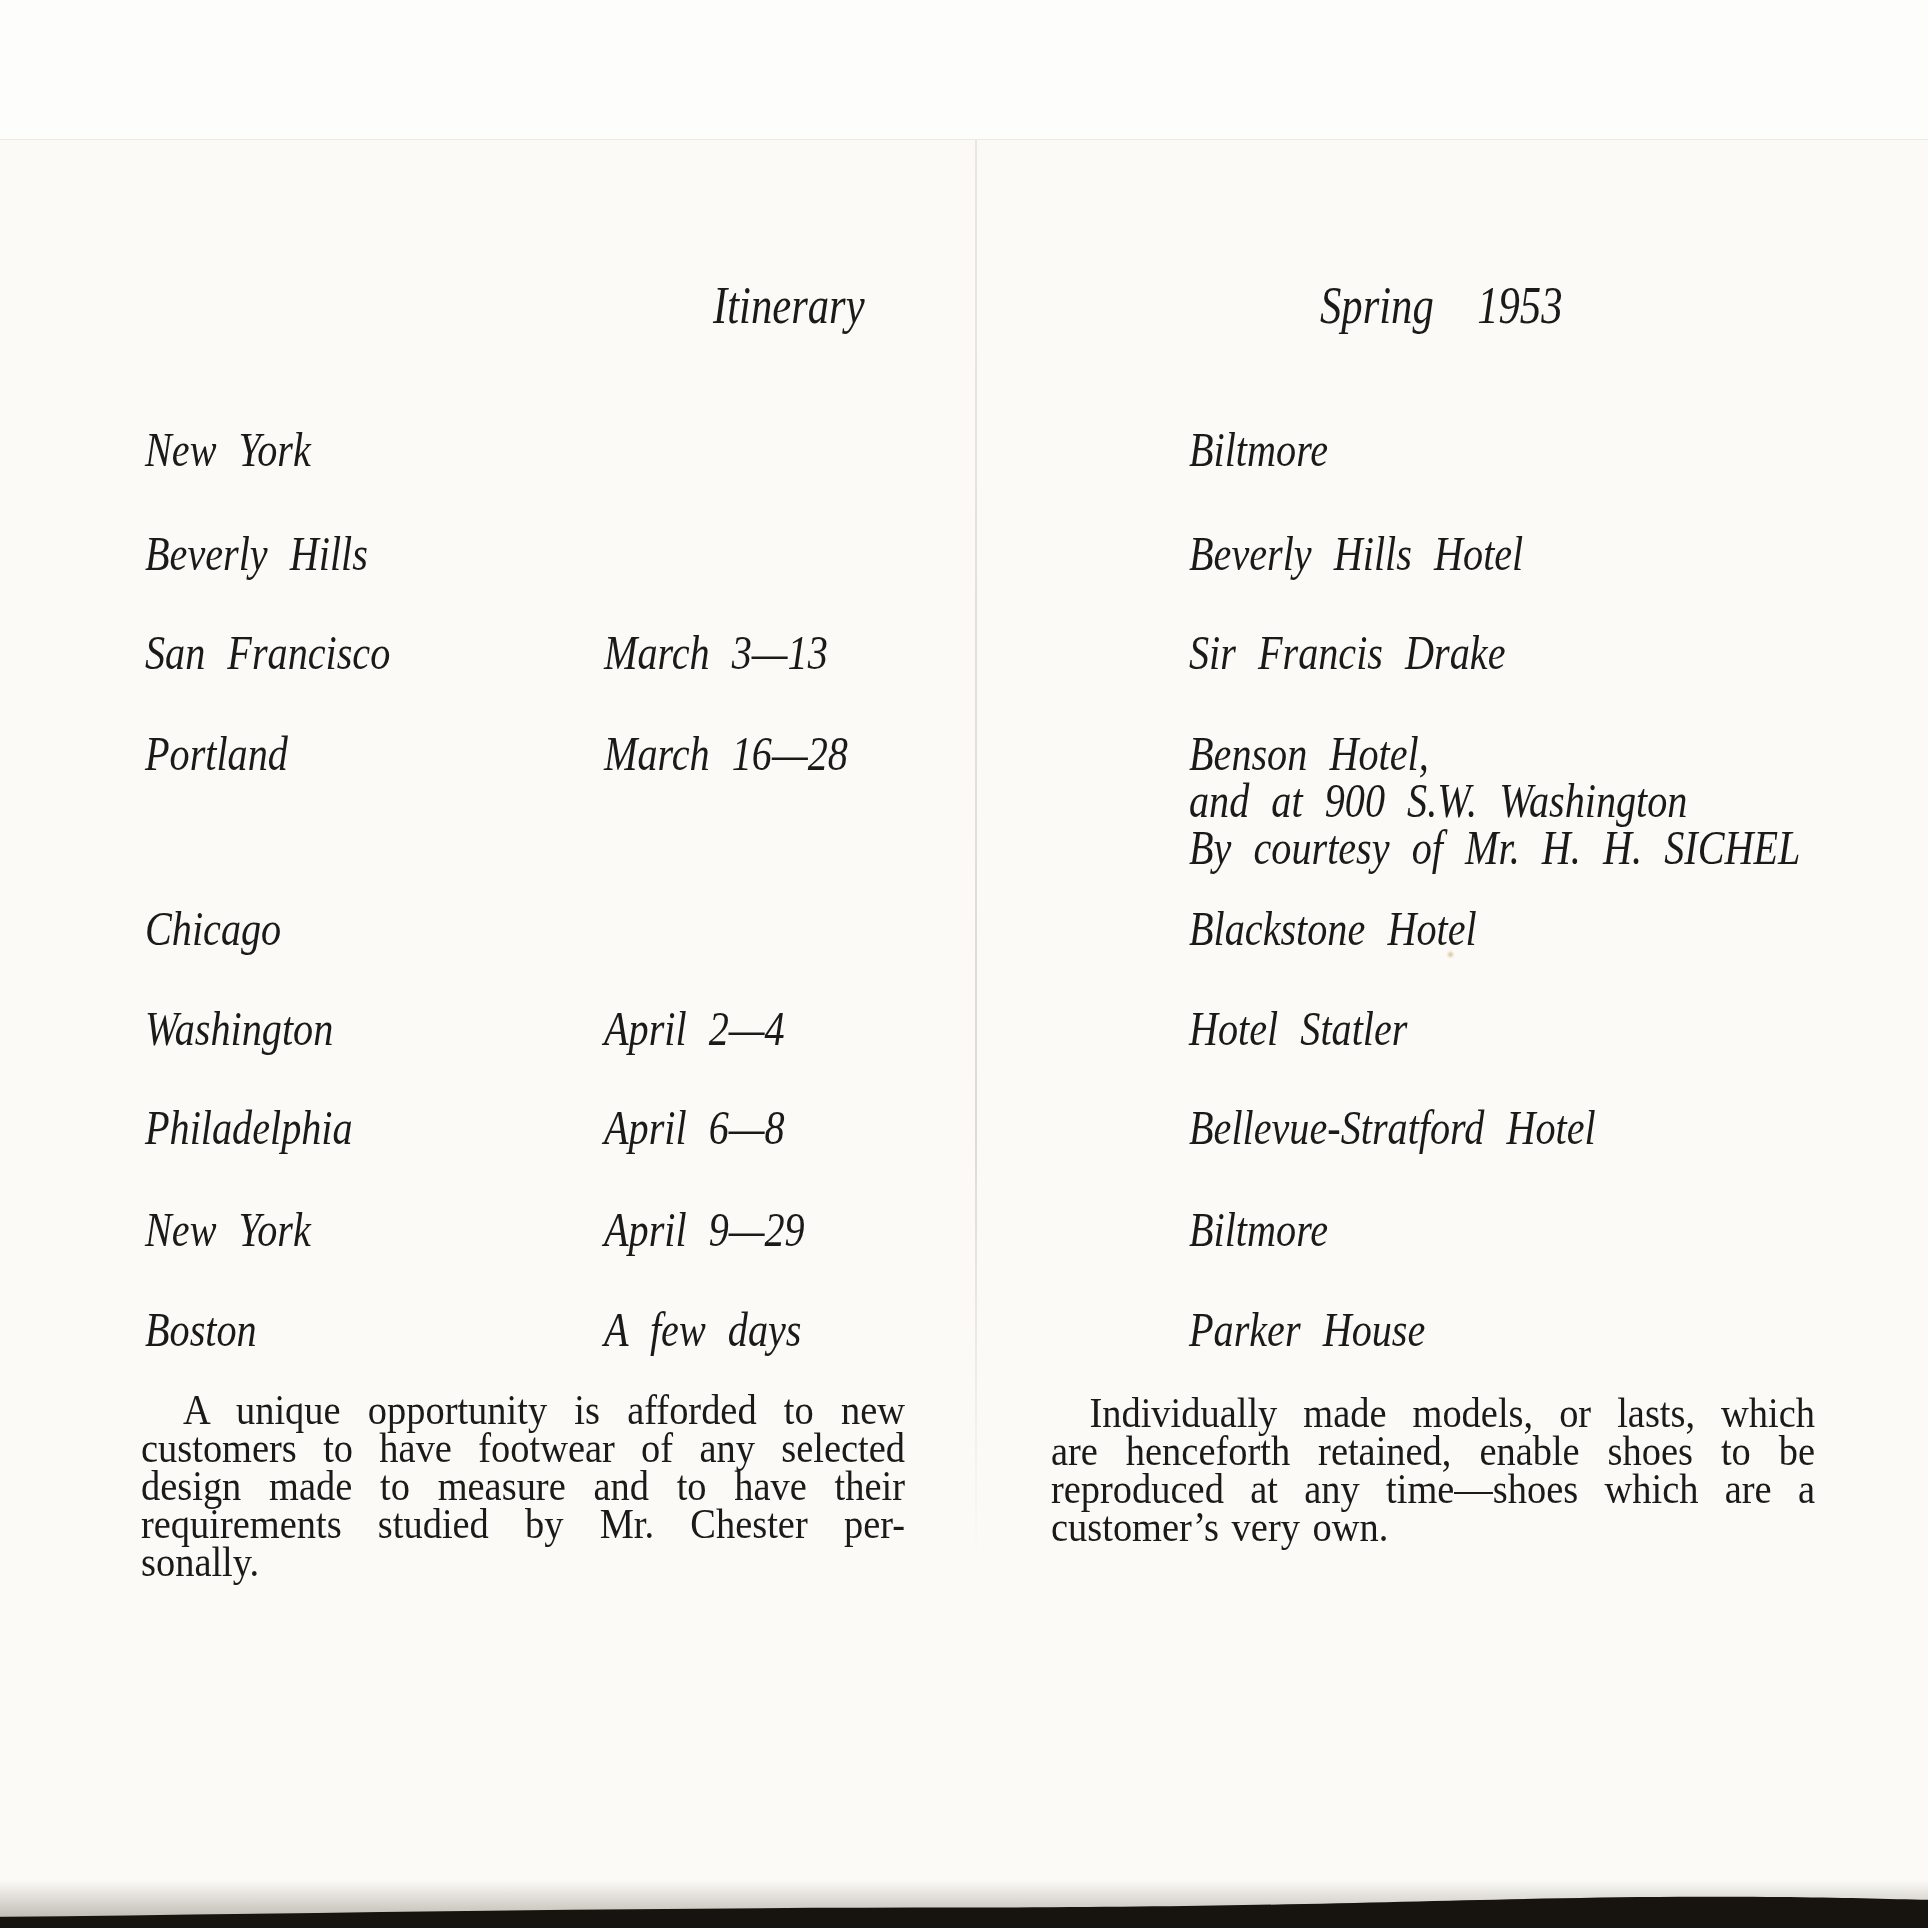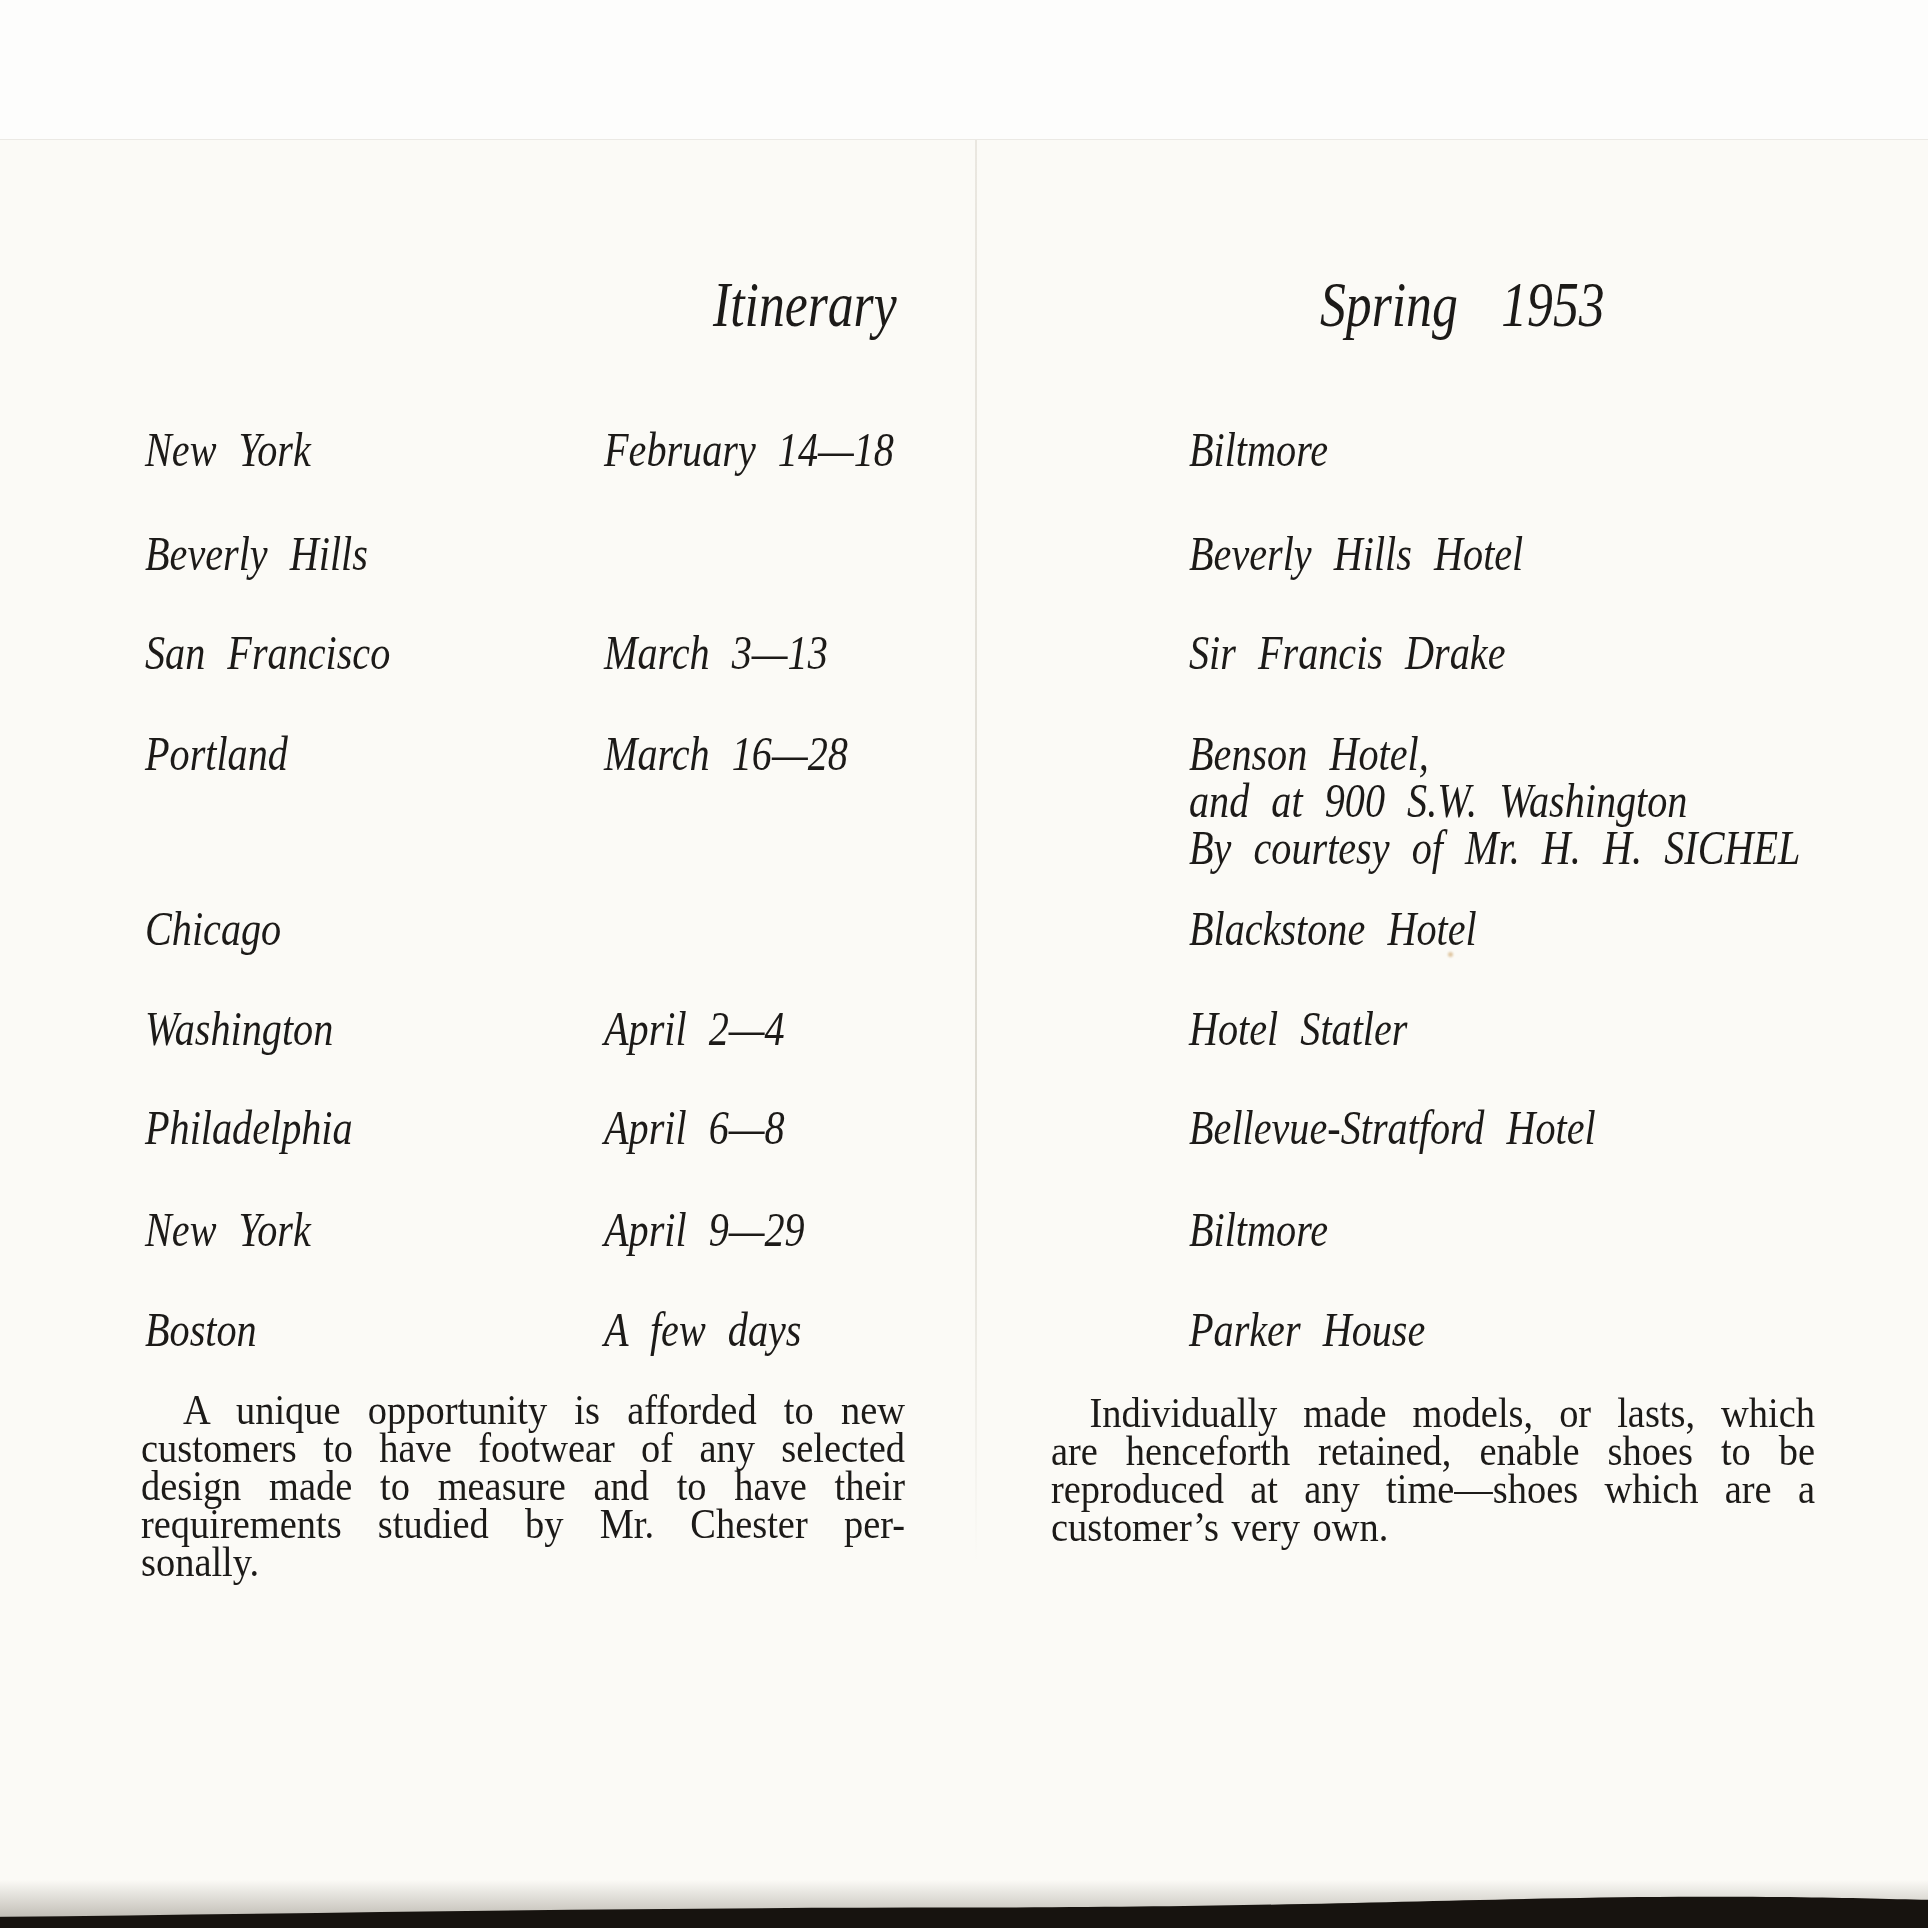--- a/index.html
+++ b/index.html
@@ -31,21 +31,21 @@
   .scrip{
     display:inline-block;
     font-style:italic;
     transform:scaleX(0.82);
     transform-origin:0 0;
     white-space:nowrap;
     word-spacing:0.30em;
   }
   .header{
     position:absolute;top:275px;
-    font-size:63px;line-height:61px;
+    font-size:52px;line-height:61px;
   }
   .header .gap{display:inline-block;width:53px;}
   .row{position:absolute;left:0;width:1637px;height:53px;}
   .cell{
     position:absolute;top:0;
     font-size:49px;line-height:47px;
   }
   .cell.city{left:145px;}
   .cell.dates{left:604px;}
   .cell.hotel{left:1189px;}
@@ -80,21 +80,20 @@
 
 <div class="header" style="left:713px;">
   <span class="scrip">Itinerary</span>
 </div>
 <div class="header" style="left:1320px;">
   <span class="scrip"><span>Spring</span><span class="gap"></span><span>1953</span></span>
 </div>
 
 <div class="row" style="top:426px">
   <span class="cell city"><span class="scrip">New York</span></span>
-  <span class="cell dates"><span class="scrip">February 14—18</span></span>
   <span class="cell hotel"><span class="scrip">Biltmore</span></span>
 </div>
 <div class="row" style="top:530px">
   <span class="cell city"><span class="scrip">Beverly Hills</span></span>
   <span class="cell hotel"><span class="scrip">Beverly Hills Hotel</span></span>
 </div>
 <div class="row" style="top:629px">
   <span class="cell city"><span class="scrip">San Francisco</span></span>
   <span class="cell dates"><span class="scrip">March 3—13</span></span>
   <span class="cell hotel"><span class="scrip">Sir Francis Drake</span></span>

